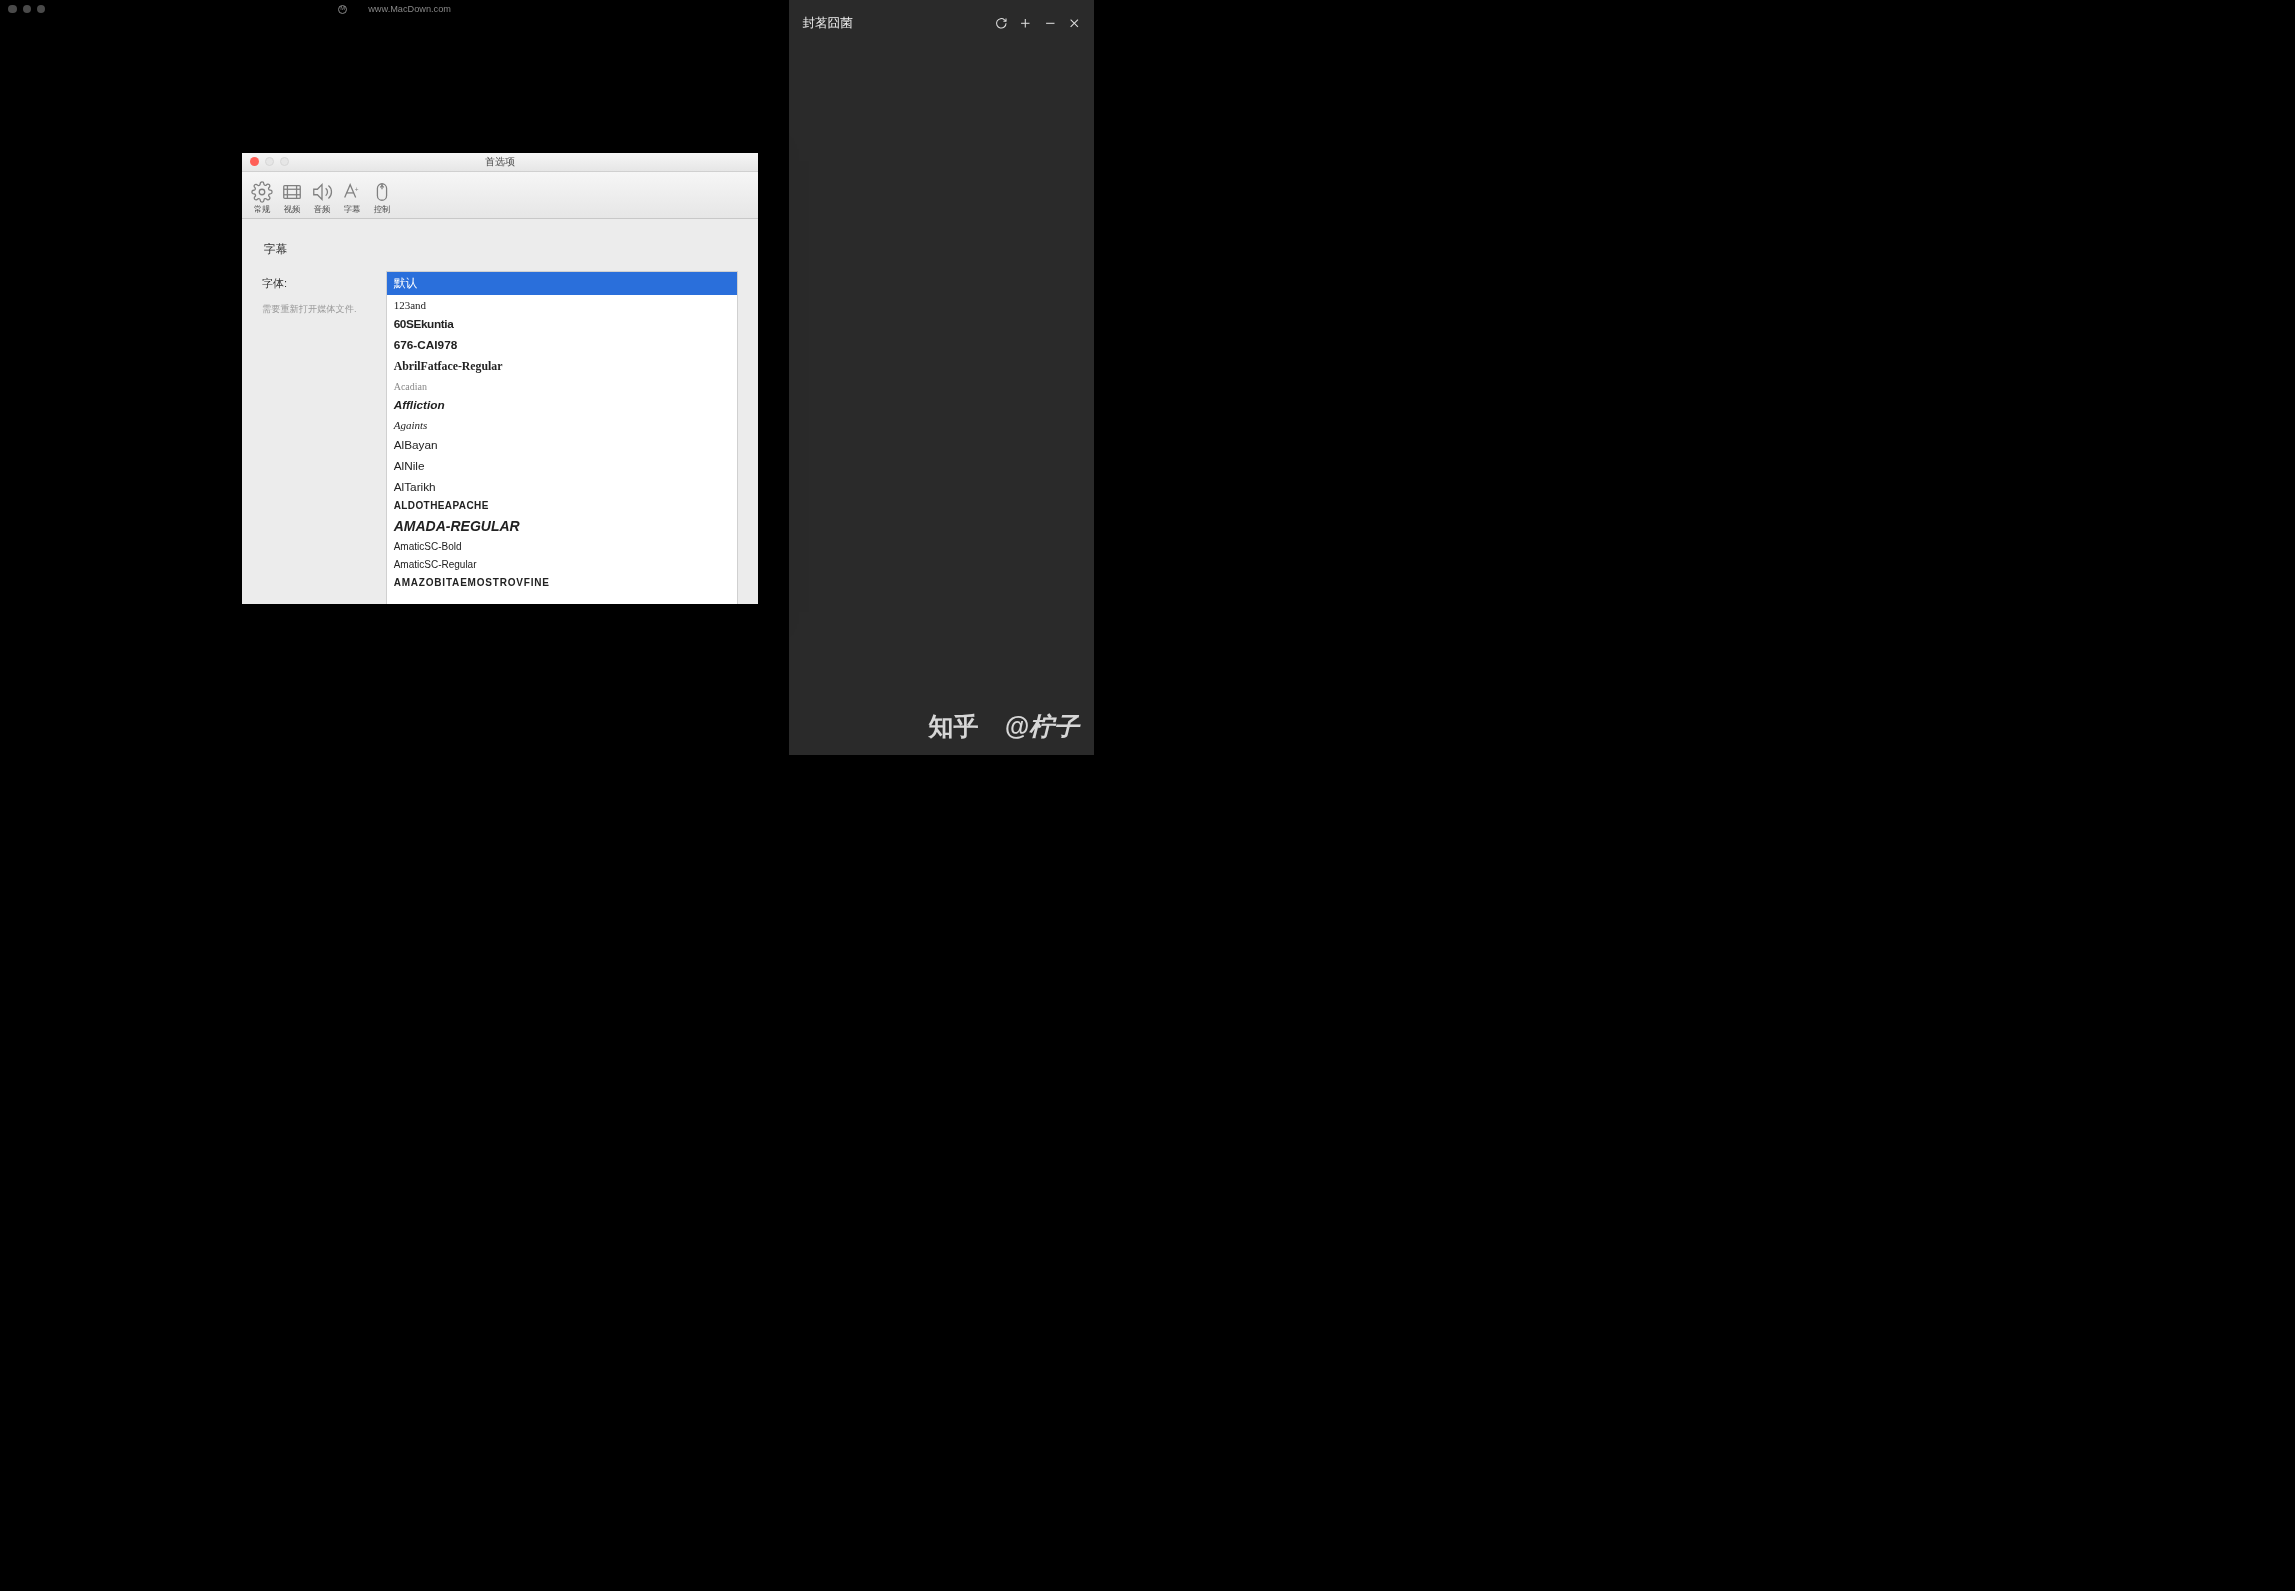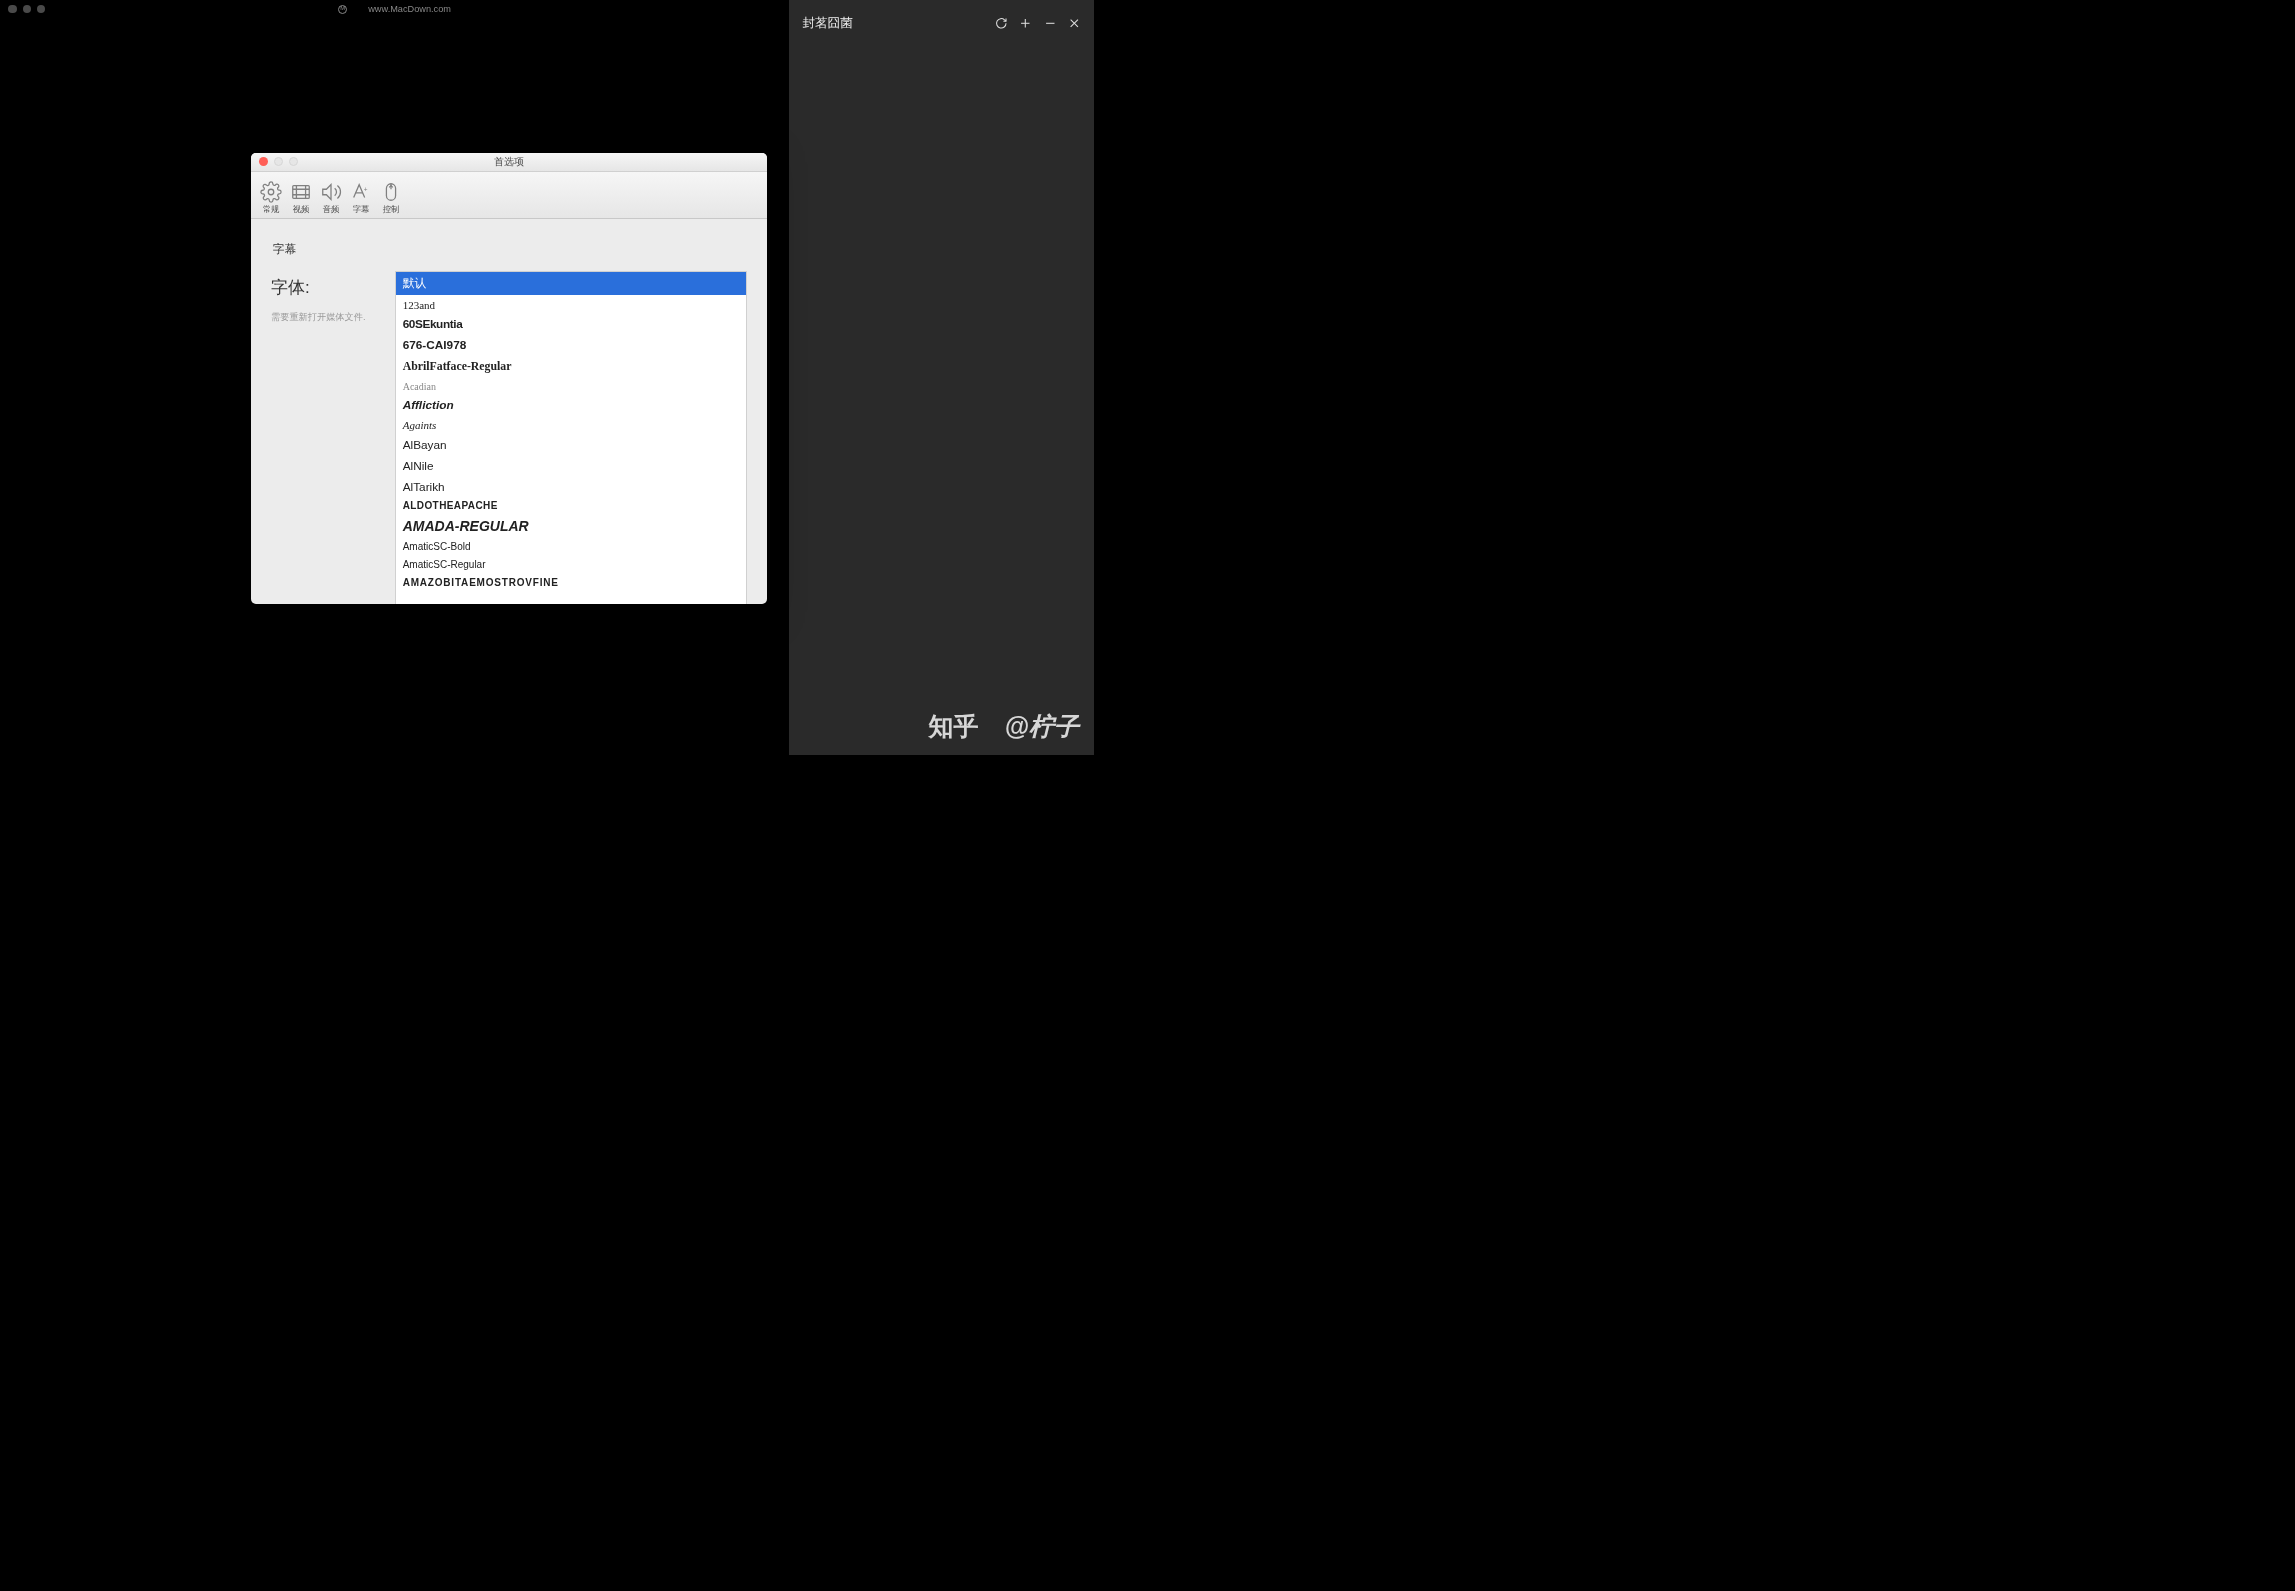--- a/index.html
+++ b/index.html
@@ -87,26 +87,26 @@
   font-size: 11px;
   color: #f0f0f0;
 }
 .playlist-item.selected {
   background: #8a8a8a;
 }
 
 
 .prefs {
   position: absolute;
-  left: 251px;
+  left: 242px;
   top: 153px;
   width: 516px;
   height: 451px;
   background: #ececec;
-  border-radius: 5px;
+  border-radius: 0;
   box-shadow: 0 8.4px 34px rgba(0,0,0,0.5);
   overflow: hidden;
 }
 .prefs-titlebar {
   height: 18.5px;
   background: linear-gradient(#f6f6f6, #e6e6e6);
   border-bottom: 0.8px solid #d0d0d0;
   display: flex;
   align-items: center;
   position: relative;
@@ -166,21 +166,21 @@
 }
 .field-row {
   display: flex;
   align-items: flex-start;
 }
 .field-left {
   width: 124px;
   padding-top: 5px;
 }
 .field-label {
-  font-size: 17px;
+  font-size: 11px;
   color: #333;
 }
 .field-hint {
   font-size: 9.2px;
   color: #9a9a9a;
   margin-top: 11.8px;
 }
 .font-list {
   flex: 1;
   background: #ffffff;

